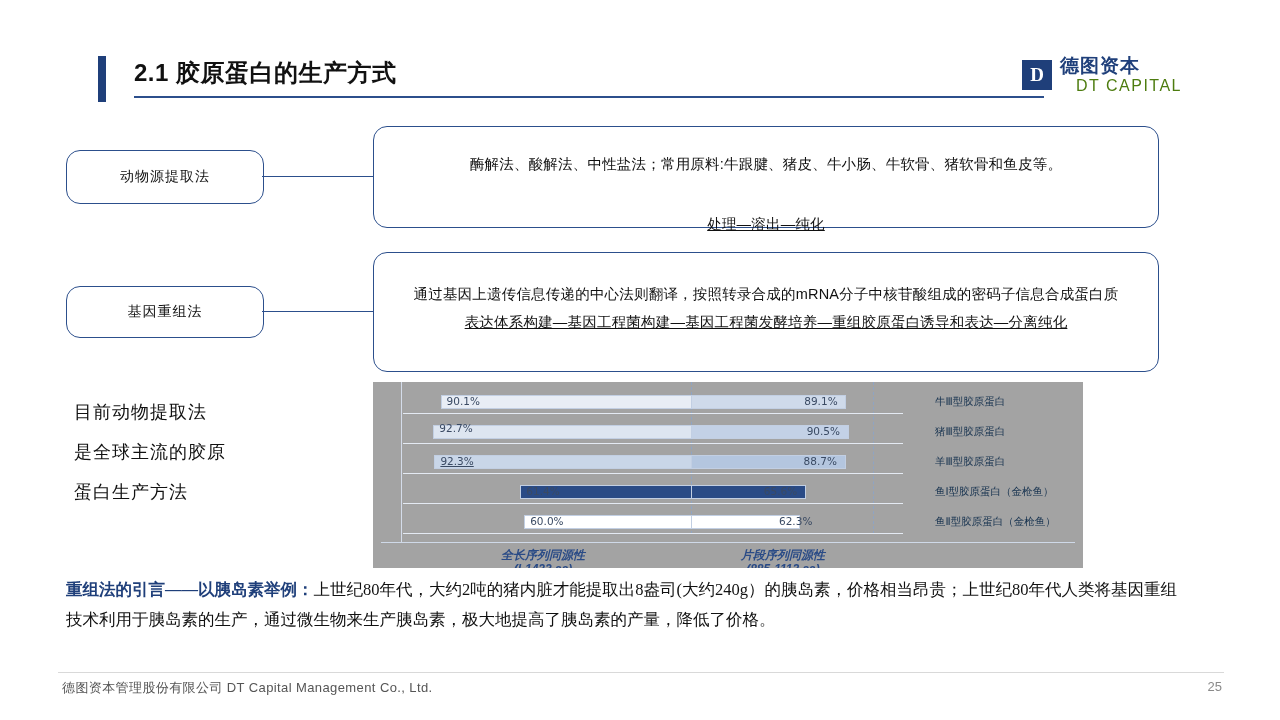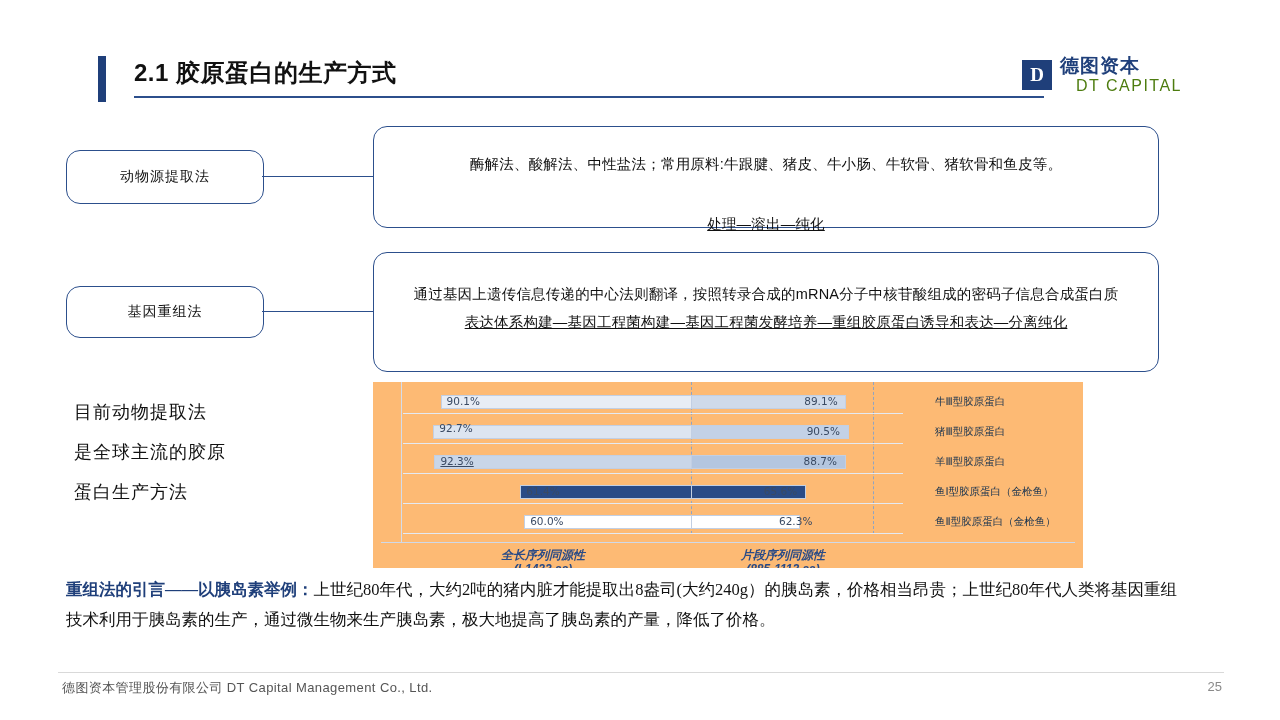--- a/index.html
+++ b/index.html
@@ -175,21 +175,21 @@
     letter-spacing: 1px;
   }
 
   
   .chart-wrap {
     position: absolute;
     left: 373px;
     top: 382px;
     width: 710px;
     height: 186px;
-    background: #fdba74;
+    background: #a3a3a3;
     overflow: hidden;
   }
   .chart-inner {
     position: absolute;
     inset: 0;
   }
   .bar-left {
     position: absolute;
     border: 1px solid #c2cfe3;
   }

